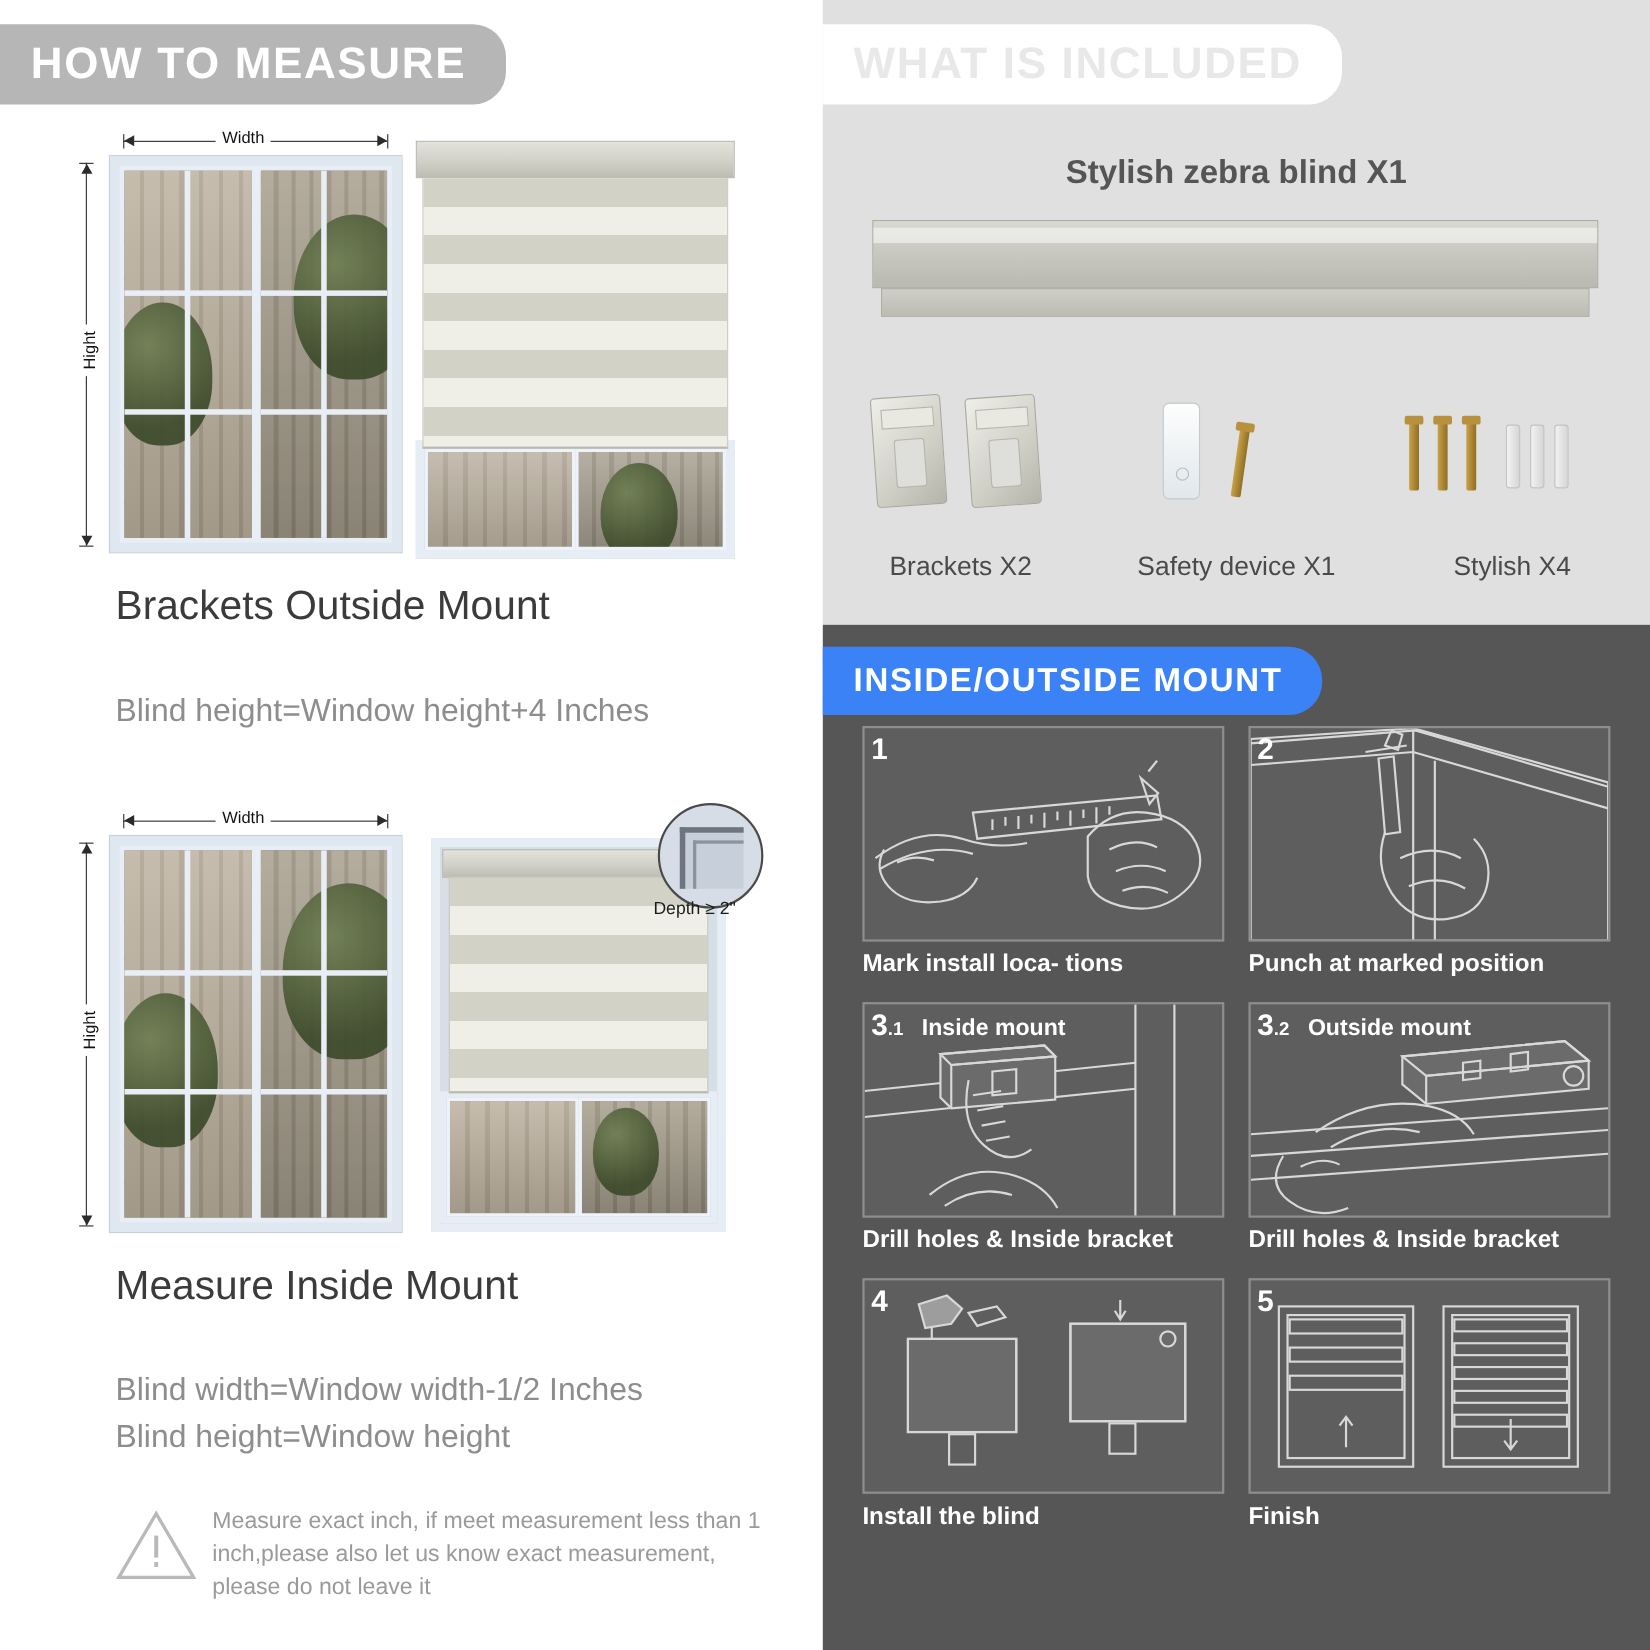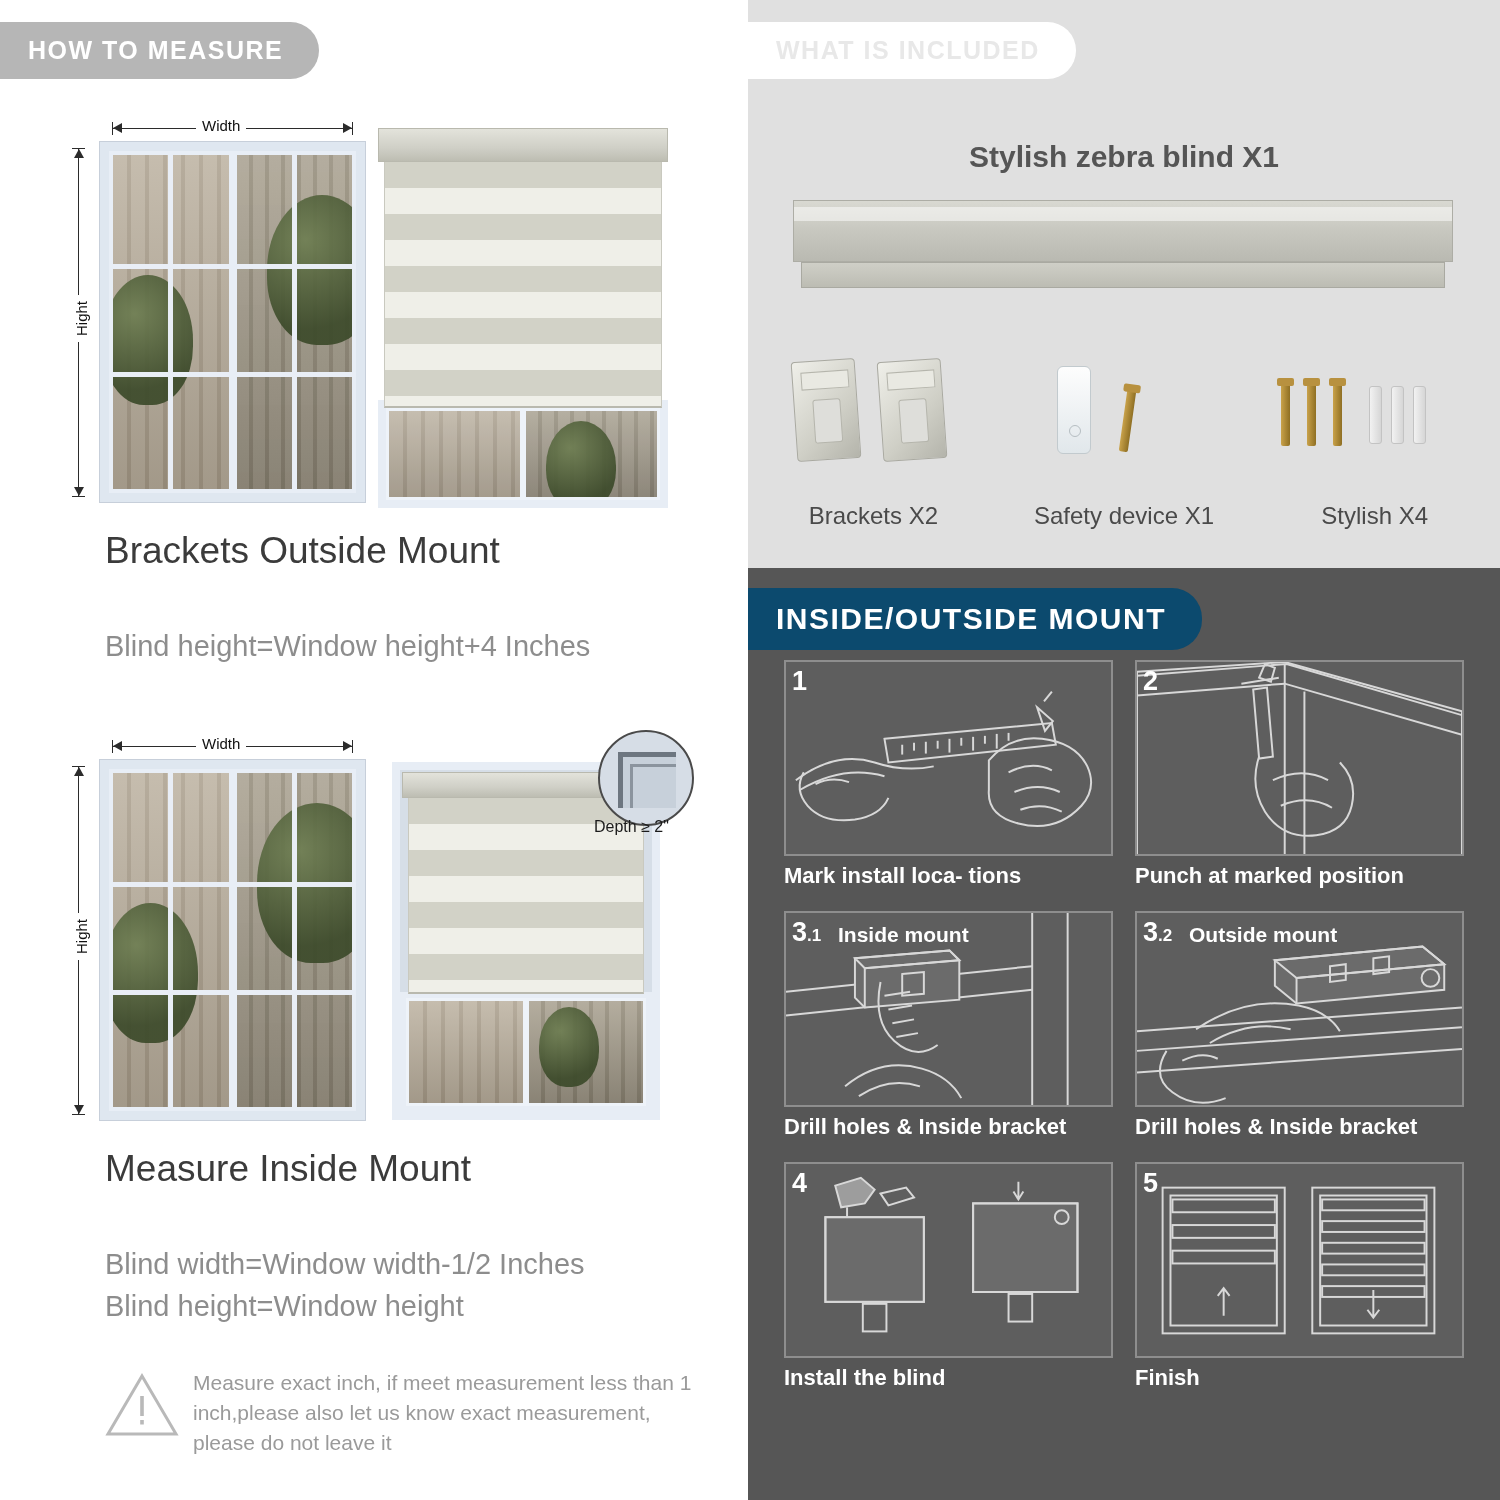--- a/index.html
+++ b/index.html
@@ -12,21 +12,21 @@
   .page { position: relative; width: 1500px; height: 1500px; }
 
   
   .left-col {
     position: absolute; left: 0; top: 0; width: 740px; height: 1500px;
     background: #ffffff;
   }
   .pill-title {
     display: inline-block;
     color: #ffffff;
-    font-size: 25px; font-weight: bold; letter-spacing: 1.5px;
+    font-size: 40px; font-weight: bold; letter-spacing: 1.5px;
     padding: 14px 36px 14px 28px;
     border-top-right-radius: 30px; border-bottom-right-radius: 30px;
   }
   .left-title-wrap { position: absolute; left: 0; top: 22px; }
   .pill-grey { background: #b6b6b6; }
 
   .win-frame {
     position: absolute;
     border: 9px solid #dfe7f0;
     background: #eef2f8;
@@ -212,21 +212,21 @@
     background: linear-gradient(90deg,#f2f2f2,#d6d6d6);
     border: 1px solid #c3c3c3;
   }
 
   
   .right-bot {
     position: absolute; left: 748px; top: 568px; width: 752px; height: 932px;
     background: #565656;
   }
   .pill-title.dark-pill {
-    color: #ffffff; background: #0c4a6e; border-radius: 0 30px 30px 0;
+    color: #ffffff; background: #3b82f6; border-radius: 0 30px 30px 0;
     font-size: 30px;
   }
   .steps {
     position: absolute; left: 36px; top: 92px; width: 680px;
     display: grid; grid-template-columns: 1fr 1fr; gap: 22px 22px;
   }
   .step { position: relative; }
   .step-img {
     position: relative; width: 100%; height: 196px;
     background: #5e5e5e; border: 2px solid #8e8e8e; overflow: hidden;

